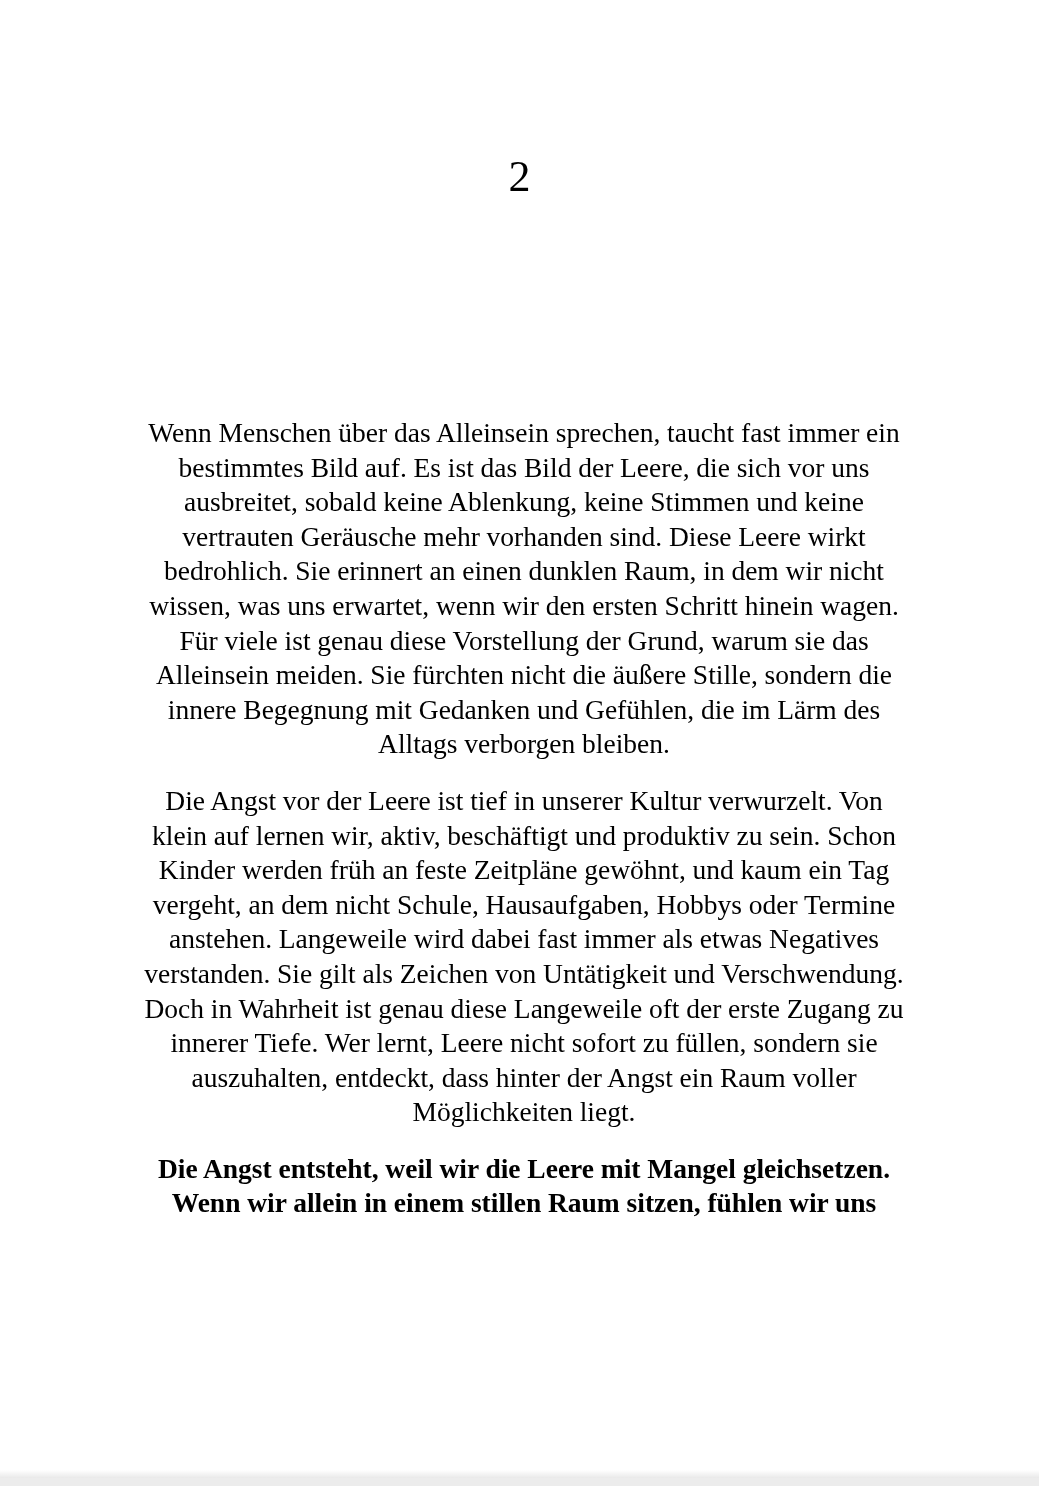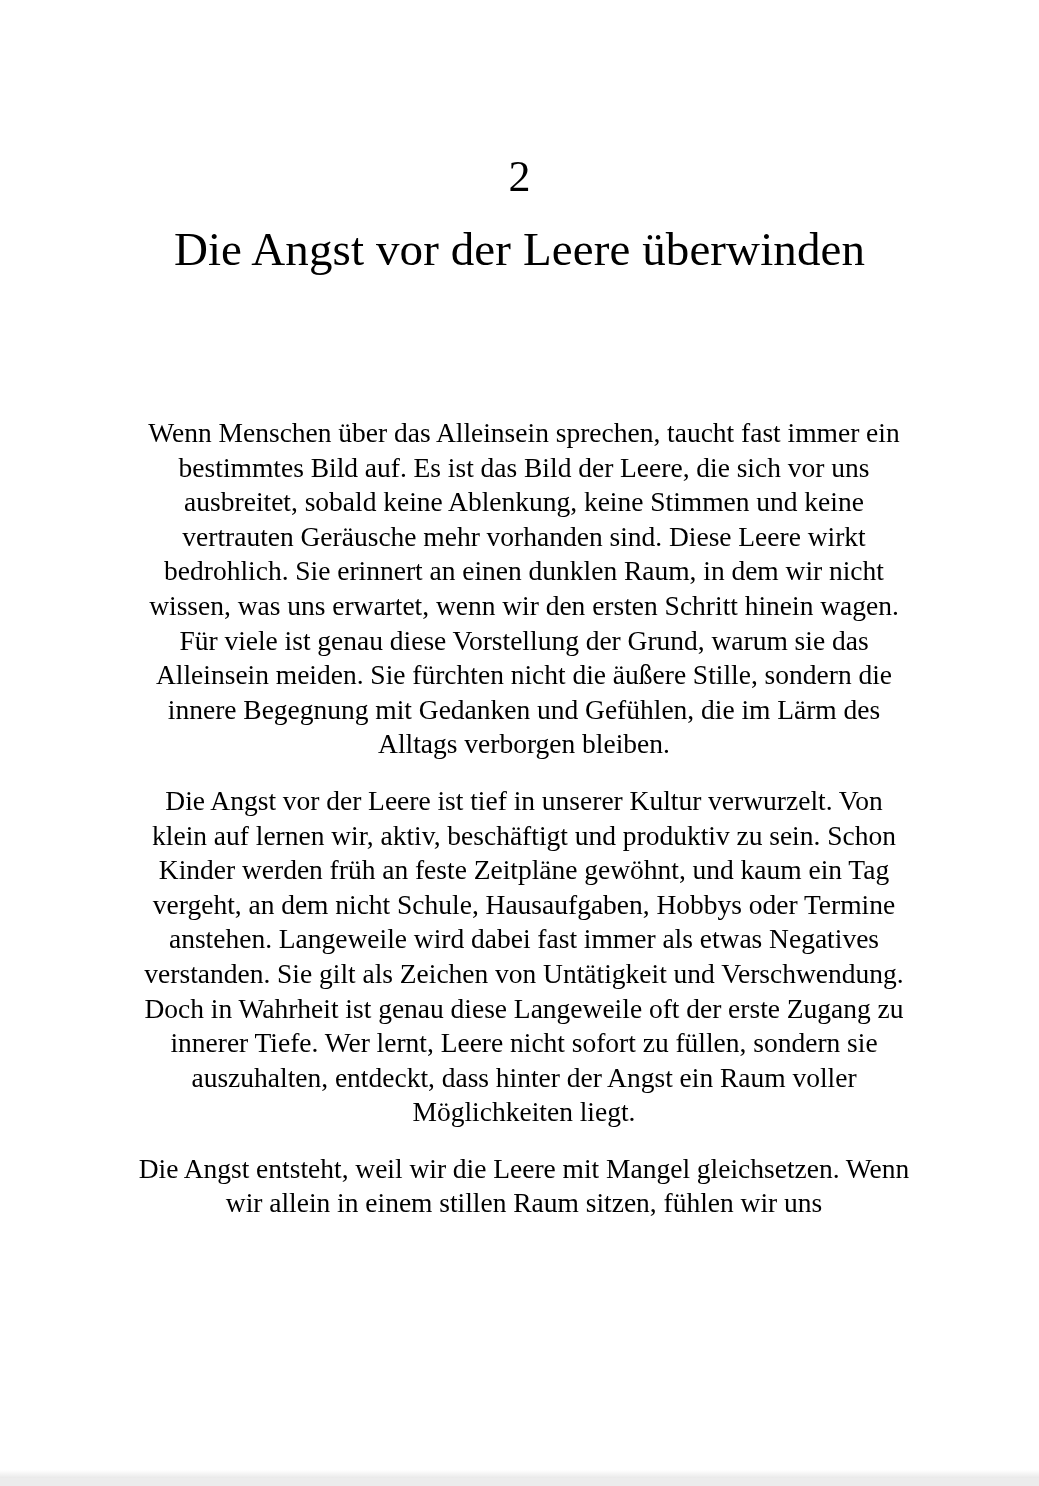--- a/index.html
+++ b/index.html
@@ -80,30 +80,30 @@
     line-height: 34.6px;
     color: #000000;
     text-align: center;
     hyphens: none;
     -webkit-hyphens: none;
     word-spacing: -0.1px;
   }
 
   .body-text p:last-child {
     margin-bottom: 12px;
+    font-weight: bold;
   }
 </style>
 </head>
 <body>
 
 <div class="page">
 
   <div class="chapter-head">
     <div class="chapter-number">2</div>
-    <h1 class="chapter-title">Die Angst vor der Leere überwinden</h1>
   </div>
 
   <div class="body-text">
     <p>Wenn Menschen über das Alleinsein sprechen, taucht fast immer ein bestimmtes Bild auf. Es ist das Bild der Leere, die sich vor uns ausbreitet, sobald keine Ablenkung, keine Stimmen und keine vertrauten Geräusche mehr vorhanden sind. Diese Leere wirkt bedrohlich. Sie erinnert an einen dunklen Raum, in dem wir nicht wissen, was uns erwartet, wenn wir den ersten Schritt hinein wagen. Für viele ist genau diese Vorstellung der Grund, warum sie das Alleinsein meiden. Sie fürchten nicht die äußere Stille, sondern die innere Begegnung mit Gedanken und Gefühlen, die im Lärm des Alltags verborgen bleiben.</p>
     <p>Die Angst vor der Leere ist tief in unserer Kultur verwurzelt. Von klein auf lernen wir, aktiv, beschäftigt und produktiv zu sein. Schon Kinder werden früh an feste Zeitpläne gewöhnt, und kaum ein Tag vergeht, an dem nicht Schule, Hausaufgaben, Hobbys oder Termine anstehen. Langeweile wird dabei fast immer als etwas Negatives verstanden. Sie gilt als Zeichen von Untätigkeit und Verschwendung. Doch in Wahrheit ist genau diese Langeweile oft der erste Zugang zu innerer Tiefe. Wer lernt, Leere nicht sofort zu füllen, sondern sie auszuhalten, entdeckt, dass hinter der Angst ein Raum voller Möglichkeiten liegt.</p>
     <p>Die Angst entsteht, weil wir die Leere mit Mangel gleichsetzen. Wenn wir allein in einem stillen Raum sitzen, fühlen wir uns</p>
   </div>
 
   <div class="page-edge"></div>
 

